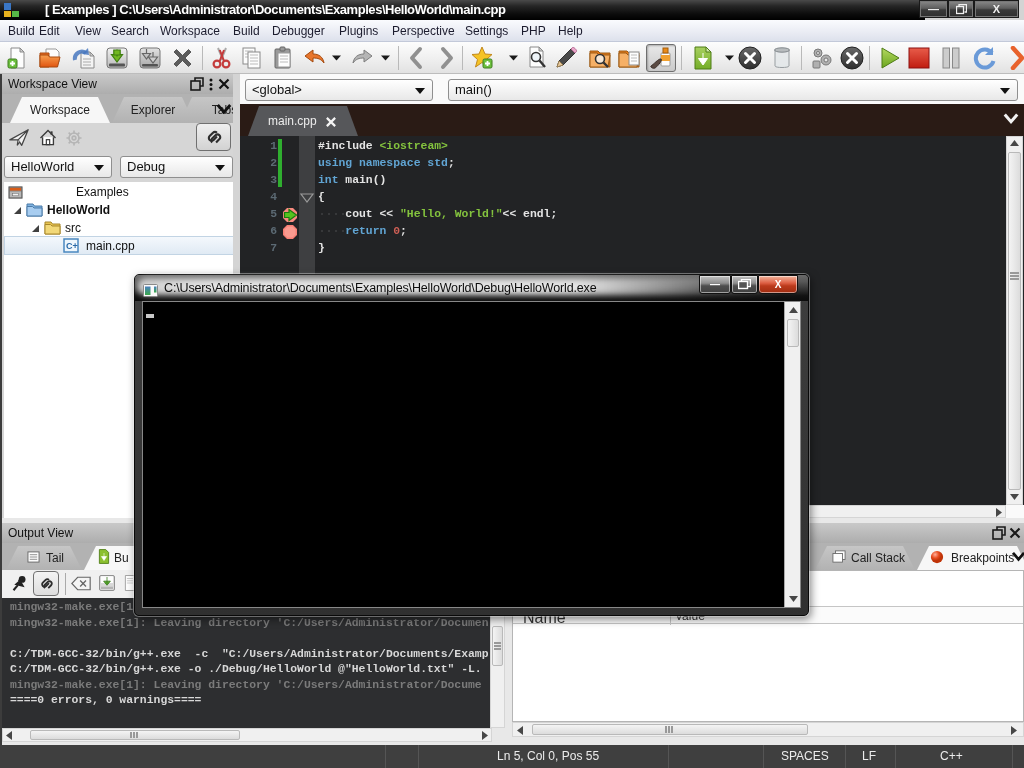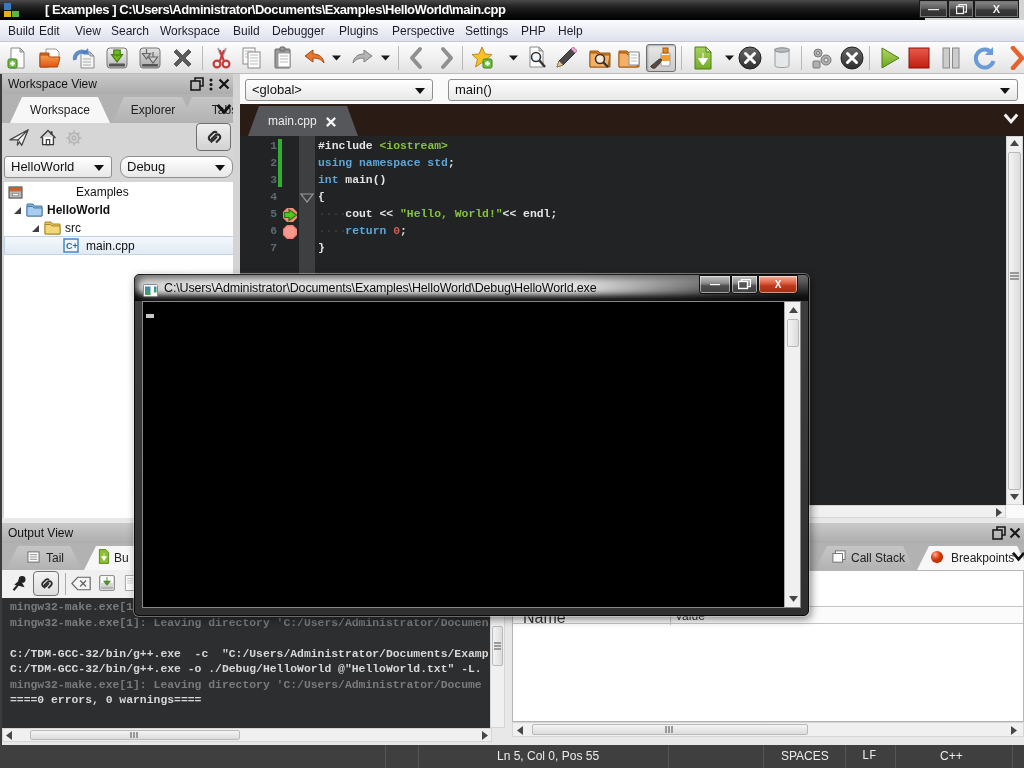--- a/index.html
+++ b/index.html
@@ -386,21 +386,21 @@
       <div class="abs" style="left:194px;top:0px;width:35px;height:28px;background:linear-gradient(180deg,#efefef,#d2d2d2);border:1px solid #707070;border-radius:4px;"></div>
       <svg class="abs" style="left:202px;top:3px" width="20" height="22" viewBox="0 0 24 24">
           <g fill="none" stroke="#2e2e2e" stroke-width="2.6">
             <path d="M10.5 13.5l-4 4a3.3 3.3 0 0 1-4.7-4.7l4-4a3.3 3.3 0 0 1 4.7 0" transform="translate(5,-2)"></path>
             <path d="M13.5 10.5l4-4a3.3 3.3 0 0 0-4.7-4.7l-4 4a3.3 3.3 0 0 0 0 4.7" transform="translate(1,8)"></path>
           </g>
         </svg>
     </div>
     <div class="abs" id="lp-combos">
       <div class="combo" style="left:2px;top:0;width:108px;">HelloWorld</div>
-      <div class="combo" style="left:118px;top:0;width:113px;border-radius:9px;">Debug</div>
+      <div class="combo" style="left:118px;top:0;width:113px;">Debug</div>
     </div>
     <div class="abs" id="lp-tree">
 
       <svg class="abs" style="left:4px;top:3px" width="15" height="15" viewBox="0 0 16 16">
           <rect x="1" y="2" width="14" height="12" fill="#8a8a8a" stroke="#555"></rect>
           <rect x="2" y="3" width="12" height="3" fill="#d85c18"></rect>
           <rect x="2" y="7" width="12" height="6" fill="#b8b8b8"></rect>
           <rect x="5" y="9" width="6" height="2.5" fill="#f2f2f2" stroke="#666" stroke-width=".5"></rect>
         </svg>
       <span class="abs" style="left:24px;top:3px;margin-left:48px;">Examples</span>
@@ -622,21 +622,21 @@
   <div class="abs" id="statusbar">
     <div class="sep" style="left:385px;"></div>
     <div class="sep" style="left:418px;"></div>
     <div class="sep" style="left:668px;"></div>
     <div class="sep" style="left:763px;"></div>
     <div class="sep" style="left:845px;"></div>
     <div class="sep" style="left:895px;"></div>
     <div class="sep" style="left:1012px;"></div>
     <span style="left:497px;">Ln 5, Col 0, Pos 55</span>
     <span style="left:781px;">SPACES</span>
-    <span style="left:862px;font-family:Liberation Mono, monospace;">LF</span>
+    <span style="left:862px;">LF</span>
     <span style="left:940px;">C++</span>
   </div>
 
   <div class="abs" id="conwin">
     <div class="abs" id="con-title">
       <div class="abs" id="con-glow"></div>
       <svg class="abs" style="left:8px;top:9px" width="15" height="13" viewBox="0 0 15 13">
         <rect x="0.5" y="0.5" width="14" height="12" rx="1" fill="#fafafa" stroke="#8a8a8a"></rect>
         <defs>
             <linearGradient id="cig" x1="0" y1="0" x2="0" y2="1">

